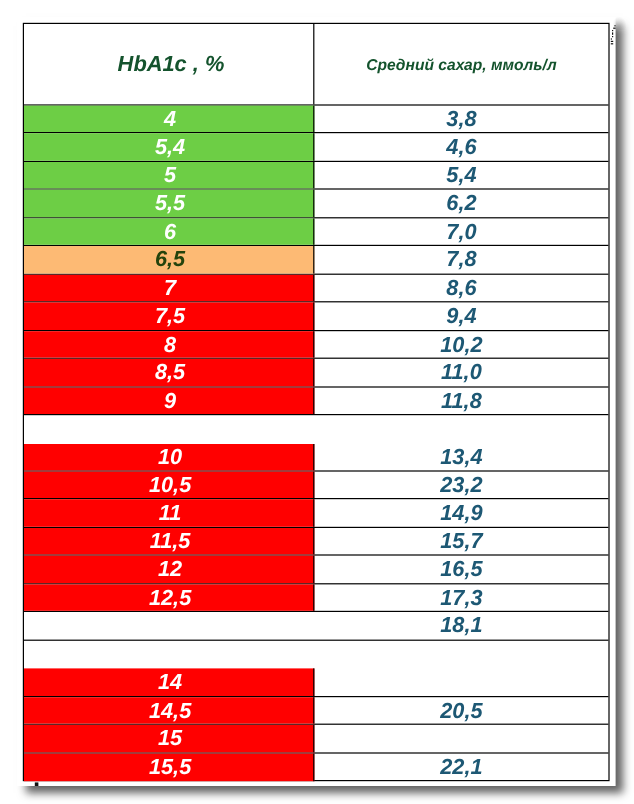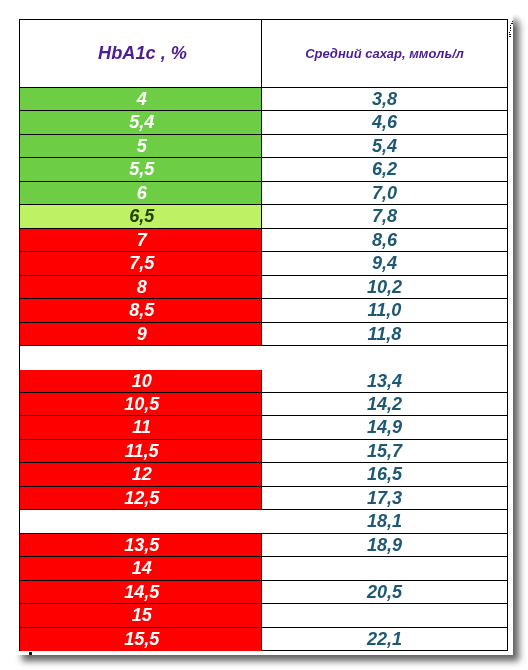--- a/index.html
+++ b/index.html
@@ -46,28 +46,28 @@
     bottom: 0;
     display: flex;
     align-items: center;
     justify-content: center;
     font-weight: bold;
     font-style: italic;
     white-space: nowrap;
   }
   .cellA { left: 0; width: 242px; border-right: 1px solid #000; box-sizing: border-box; }
   .cellB { left: 242px; width: 245px; }
-  .hdr { font-size: 18.2px; color: #4c1d95; padding-bottom: 0; }
+  .hdr { font-size: 18.2px; color: #14532d; padding-bottom: 0; }
   .cellA.hdr { padding-left: 4px; }
   .cellB.hdr { padding-right: 6px; font-size: 13px; }
   .dat { font-size: 18.1px; }
   .cellA.dat { padding-left: 2.5px; }
   .dat.val { color: #1d5874; }
   .green { background: #6dce45; color: #fff; }
-  .yellow { background: #bef264; color: #24430c; }
+  .yellow { background: #fdba74; color: #24430c; }
   .red { background: #ff0000; color: #fff; }
   #marks { position: absolute; left: 0; top: 0; width: 528px; height: 670px; }
   .mk { position: absolute; background: #111; }
   #smudge {
     position: absolute;
     left: 511px; top: 14px; width: 11px; height: 11px;
     background: radial-gradient(ellipse at 45% 70%, rgba(120,120,120,0.30) 0%, rgba(150,150,150,0.14) 45%, rgba(170,170,170,0) 72%);
   }
 </style>
 </head>
@@ -122,44 +122,40 @@
     <div class="row" style="top:303px;height:23px">
       <div class="cell cellA dat red">9</div>
       <div class="cell cellB dat val">11,8</div>
     </div>
     <div class="row" style="top:350px;height:23px">
       <div class="cell cellA dat red">10</div>
       <div class="cell cellB dat val">13,4</div>
     </div>
     <div class="row" style="top:373px;height:23px">
       <div class="cell cellA dat red">10,5</div>
-      <div class="cell cellB dat val">14,2</div>
+      <div class="cell cellB dat val">23,2</div>
     </div>
     <div class="row" style="top:396px;height:24px">
       <div class="cell cellA dat red">11</div>
       <div class="cell cellB dat val">14,9</div>
     </div>
     <div class="row" style="top:420px;height:23px">
       <div class="cell cellA dat red">11,5</div>
       <div class="cell cellB dat val">15,7</div>
     </div>
     <div class="row" style="top:443px;height:24px">
       <div class="cell cellA dat red">12</div>
       <div class="cell cellB dat val">16,5</div>
     </div>
     <div class="row" style="top:467px;height:23px">
       <div class="cell cellA dat red">12,5</div>
       <div class="cell cellB dat val">17,3</div>
     </div>
     <div class="row" style="top:490px;height:24px">
       <div class="cell cellB dat val">18,1</div>
-    </div>
-    <div class="row" style="top:514px;height:23px">
-      <div class="cell cellA dat red">13,5</div>
-      <div class="cell cellB dat val">18,9</div>
     </div>
     <div class="row" style="top:537px;height:24px">
       <div class="cell cellA dat red">14</div>
     </div>
     <div class="row" style="top:561px;height:23px">
       <div class="cell cellA dat red">14,5</div>
       <div class="cell cellB dat val">20,5</div>
     </div>
     <div class="row" style="top:584px;height:24px">
       <div class="cell cellA dat red">15</div>

